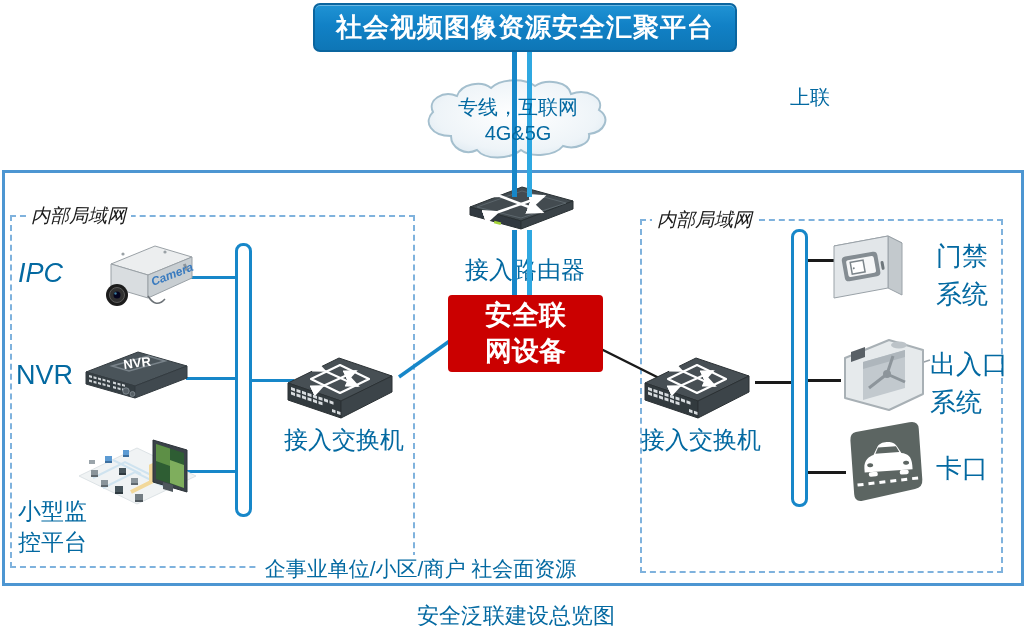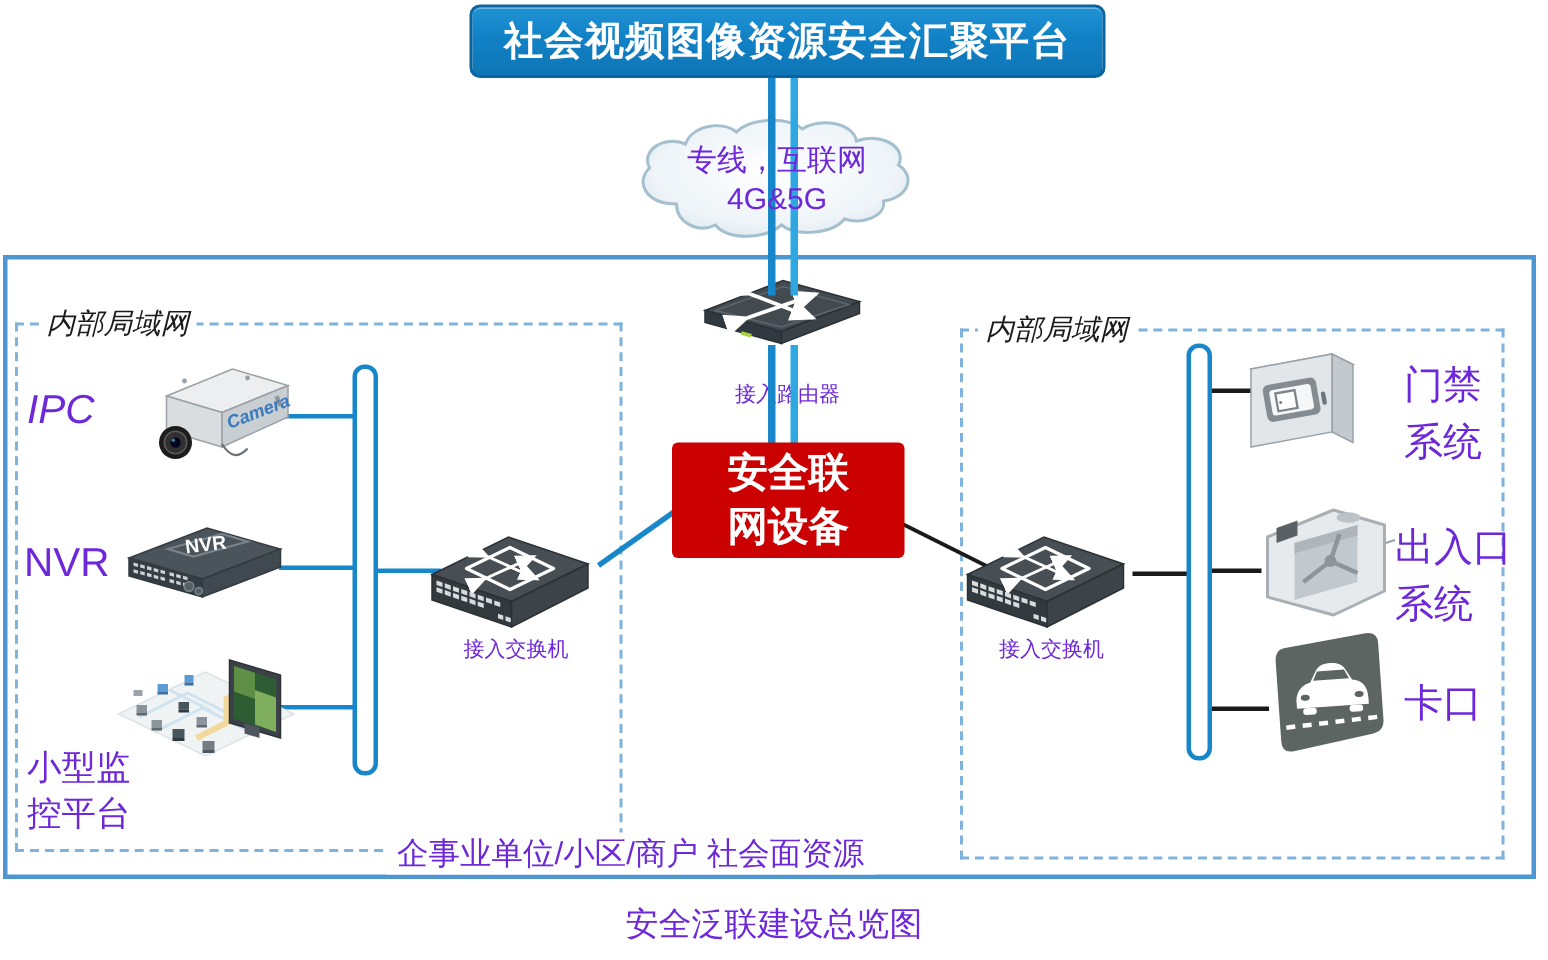--- a/index.html
+++ b/index.html
@@ -2,21 +2,21 @@
 <html><head>
 <meta charset="utf-8">
 <style>
   html,body{margin:0;padding:0;}
   body{
     width:1032px;height:640px;position:relative;background:#ffffff;
     font-family:"Liberation Sans","DejaVu Sans",sans-serif;color:#1a1a1a;
     overflow:hidden;
   }
   .abs{position:absolute;}
-  .t{color:#6d28d9;}
+  .t{color:#0369a1;}
 
   
   .banner{
     left:313px;top:3px;width:424px;height:49px;border-radius:7px;
     background:linear-gradient(180deg,#1f93d4 0%,#1181c6 45%,#0e76b6 100%);
     border:2px solid #0a659f;box-sizing:border-box;
     display:flex;align-items:center;justify-content:center;
     color:#fff;font-size:26px;font-weight:bold;letter-spacing:1px;
     box-shadow:inset 0 1px 0 rgba(255,255,255,.35);
     z-index:6;
@@ -59,21 +59,21 @@
   
   .secure{
     left:448px;top:295px;width:155px;height:77px;border-radius:4px;
     background:#cb0000;color:#fff;font-weight:bold;font-size:27px;line-height:1.3;
     display:flex;flex-direction:column;align-items:center;justify-content:center;
     z-index:6;text-align:center;
   }
 
   .dev-label{font-size:26px;line-height:1.45;z-index:4;white-space:nowrap;}
   .big-label{font-size:27px;z-index:4;}
-  .center-label{text-align:center;font-size:14px;z-index:4;}
+  .center-label{text-align:center;font-size:24px;z-index:4;}
 
   .bottom-caption{left:0;top:555px;width:841px;text-align:center;z-index:4;}
   .bottom-caption span{display:inline-block;background:#fff;padding:0 8px;font-size:21px;}
   .fig-title{left:0;top:601px;width:1032px;text-align:center;font-size:22px;z-index:4;}
 
   svg{display:block;}
   .dev{z-index:4;}
 </style>
 </head>
 <body>
@@ -101,20 +101,21 @@
              C198,44 192,58 176,60 C178,70 162,76 150,72 C142,82 118,84 108,76
              C96,86 72,86 64,76 C52,82 38,74 38,62 Z" fill="url(#cg)" stroke="#a4bfce" stroke-width="2"></path>
   </svg>
 </div>
 <div class="abs cloud-text t">
   <div>专线，互联网</div>
   <div>4G&amp;5G</div>
 </div>
 
 <div class="abs uplink t">
+  <div>上联</div>
 </div>
 
 <div class="abs outer-box"></div>
 
 <div class="abs lan-box" style="left:10px;top:215px;width:405px;height:353px;"></div>
 <div class="abs lan-label" style="left:26px;top:203px;">内部局域网</div>
 
 <div class="abs lan-box" style="left:640px;top:219px;width:363px;height:354px;"></div>
 <div class="abs lan-label" style="left:652px;top:207px;">内部局域网</div>
 

